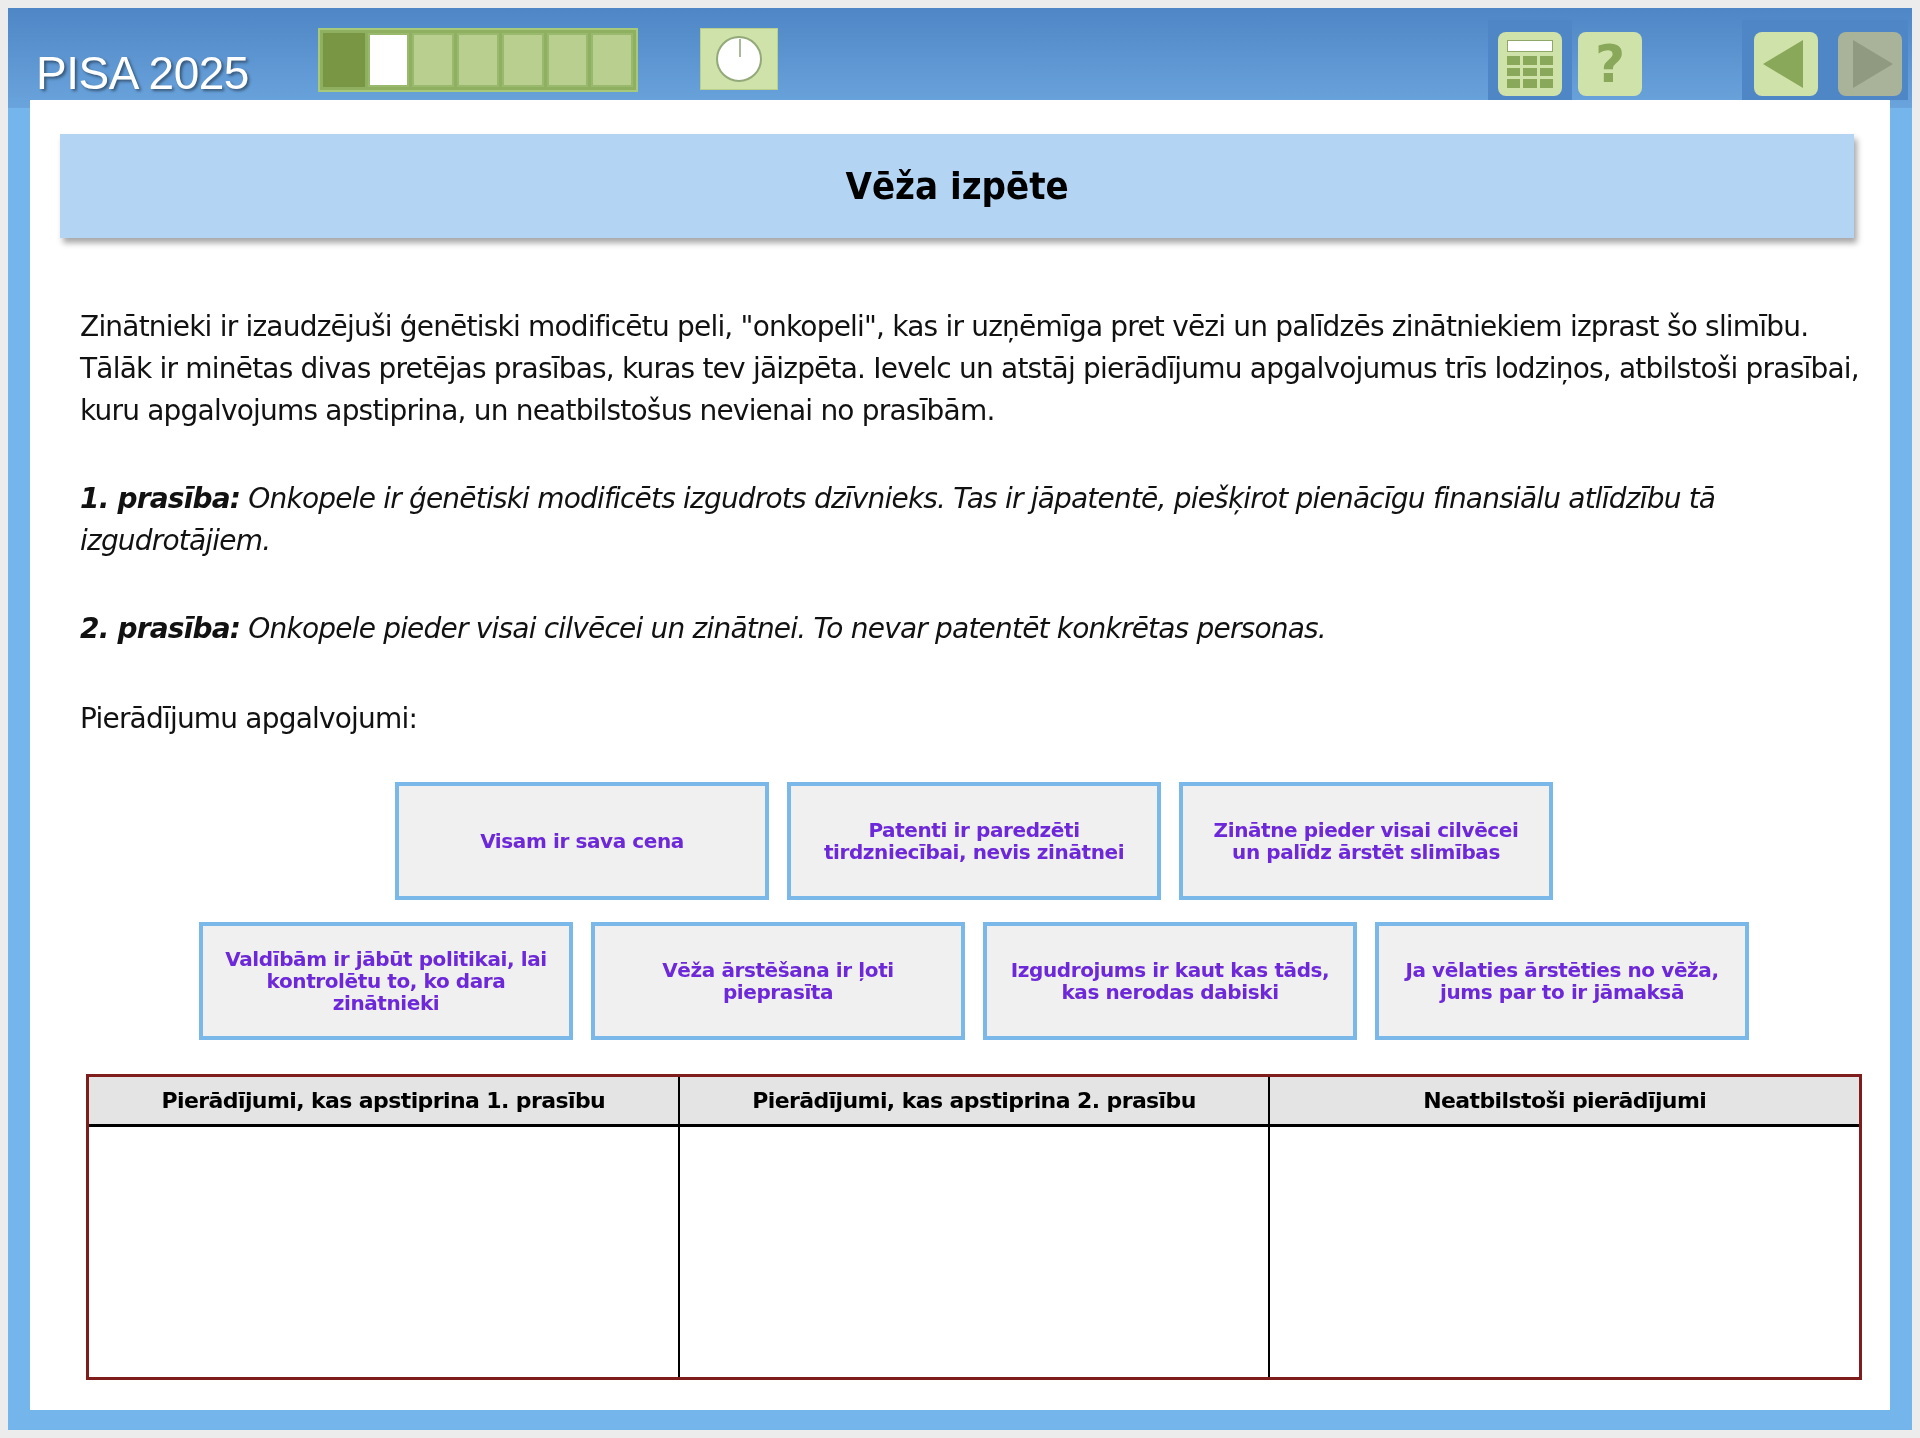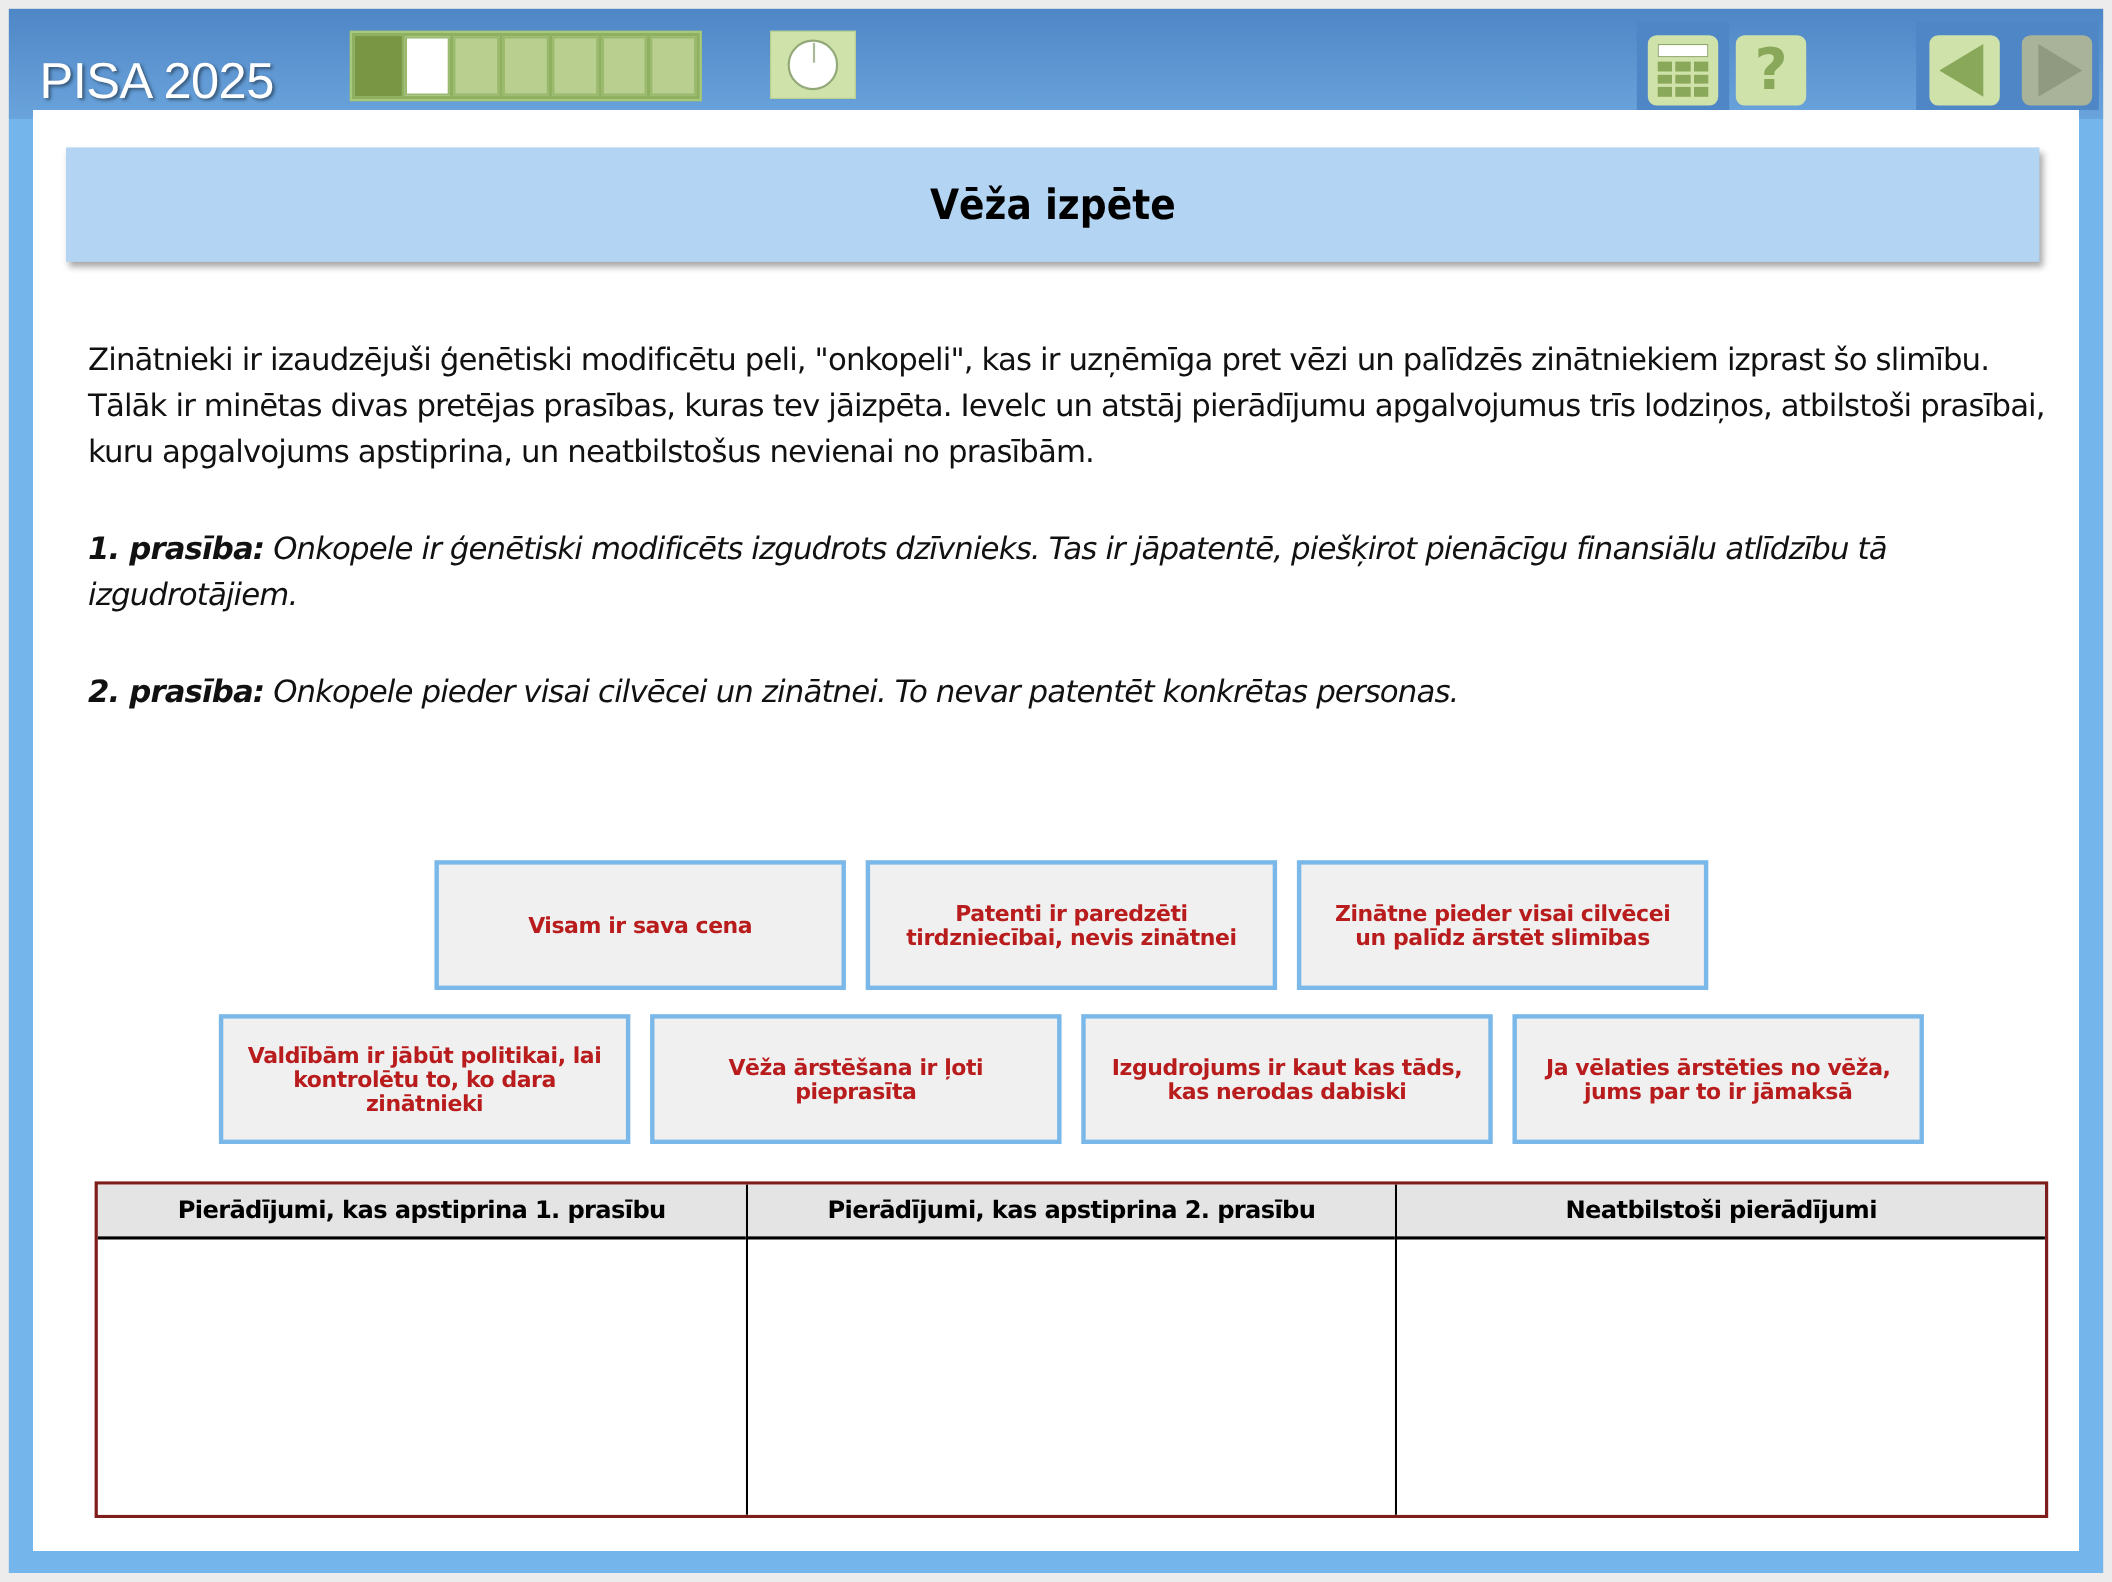--- a/index.html
+++ b/index.html
@@ -58,21 +58,21 @@
   .text { position: absolute; left: 50px; width: 1780px; font-family: "DejaVu Sans", sans-serif; font-size: 28px; line-height: 42px; color: #111; letter-spacing: -0.8px; }
   .intro { top: 206px; }
   .claim1 { top: 378px; font-style: italic; }
   .claim2 { top: 508px; font-style: italic; }
   .claim-label { font-weight: bold; }
   .evidence-label { top: 598px; }
 
   .card {
     position: absolute; width: 374px; height: 118px; background: #f0f0f0; border: 4px solid #7ab8ea;
     display: flex; align-items: center; justify-content: center; text-align: center; padding: 0 18px;
-    font-family: "DejaVu Sans", sans-serif; font-weight: bold; font-size: 20px; line-height: 22px; color: #b91c1c; letter-spacing: -0.4px;
+    font-family: "DejaVu Sans", sans-serif; font-weight: bold; font-size: 20px; line-height: 22px; color: #6d28d9; letter-spacing: -0.4px;
     cursor: grab;
   }
 
   .table {
     position: absolute; left: 56px; top: 974px; width: 1776px; height: 306px;
     border: 3px solid #7f1d1d; display: flex;
   }
   .col { flex: 1; display: flex; flex-direction: column; border-right: 2px solid #000; }
   .col:last-child { border-right: none; }
   .col .head {
@@ -139,20 +139,21 @@
     <p class="text intro">Zinātnieki ir izaudzējuši ģenētiski modificētu peli, "onkopeli", kas ir uzņēmīga pret vēzi un palīdzēs zinātniekiem izprast šo slimību. Tālāk ir minētas  divas pretējas prasības, kuras tev jāizpēta. Ievelc un atstāj pierādījumu apgalvojumus trīs lodziņos, atbilstoši prasībai, kuru apgalvojums apstiprina, un neatbilstošus nevienai no prasībām.</p>
 
     <p class="text claim1">
       <span class="claim-label">1. prasība:</span><span> Onkopele ir ģenētiski modificēts izgudrots dzīvnieks. Tas ir jāpatentē, piešķirot pienācīgu finansiālu atlīdzību tā izgudrotājiem.</span>
     </p>
 
     <p class="text claim2">
       <span class="claim-label">2. prasība:</span><span> Onkopele pieder visai cilvēcei un zinātnei. To nevar patentēt konkrētas personas.</span>
     </p>
 
+    <p class="text evidence-label">Pierādījumu apgalvojumi:</p>
 
     <div class="card" style="left:365px;top:682px;">Visam ir sava cena</div>
     <div class="card" style="left:757px;top:682px;">Patenti ir paredzēti tirdzniecībai, nevis zinātnei</div>
     <div class="card" style="left:1149px;top:682px;">Zinātne pieder visai cilvēcei un palīdz ārstēt slimības</div>
 
     <div class="card" style="left:561px;top:822px;">Vēža ārstēšana ir ļoti pieprasīta</div>
     <div class="card" style="left:169px;top:822px;">Valdībām ir jābūt politikai, lai kontrolētu to, ko dara zinātnieki</div>
     <div class="card" style="left:1345px;top:822px;">Ja vēlaties ārstēties no vēža, jums par to ir jāmaksā</div>
     <div class="card" style="left:953px;top:822px;">Izgudrojums ir kaut kas tāds, kas nerodas dabiski</div>
 

